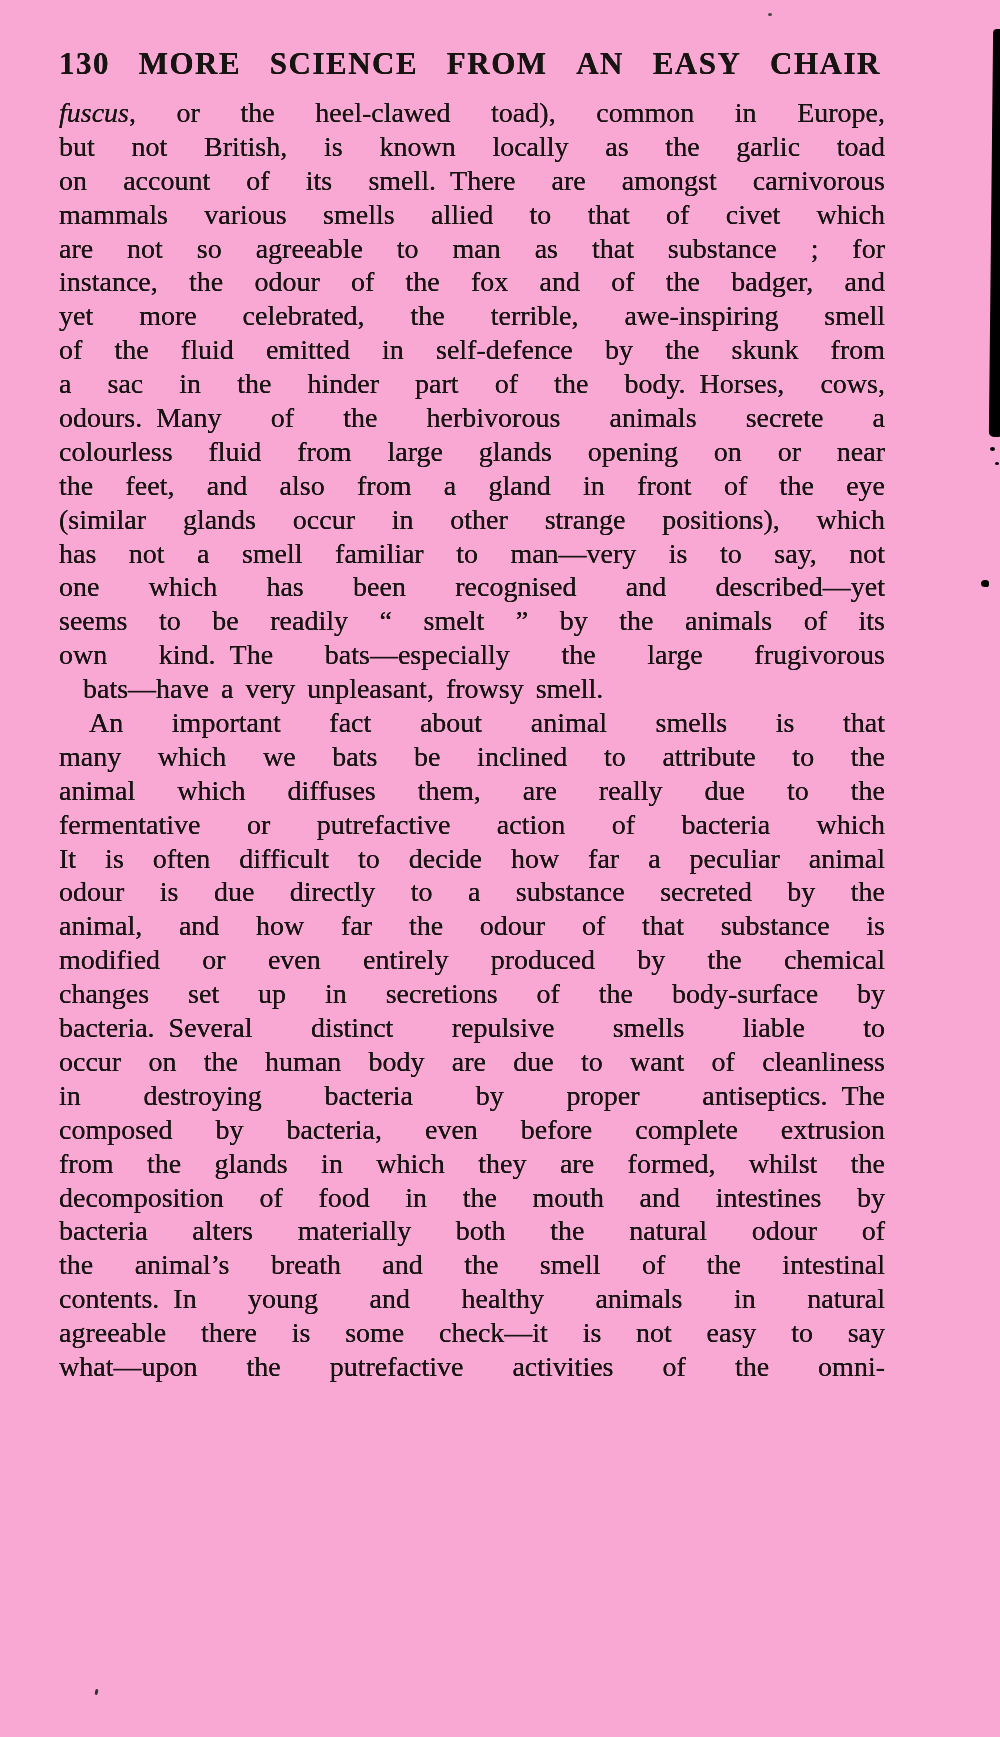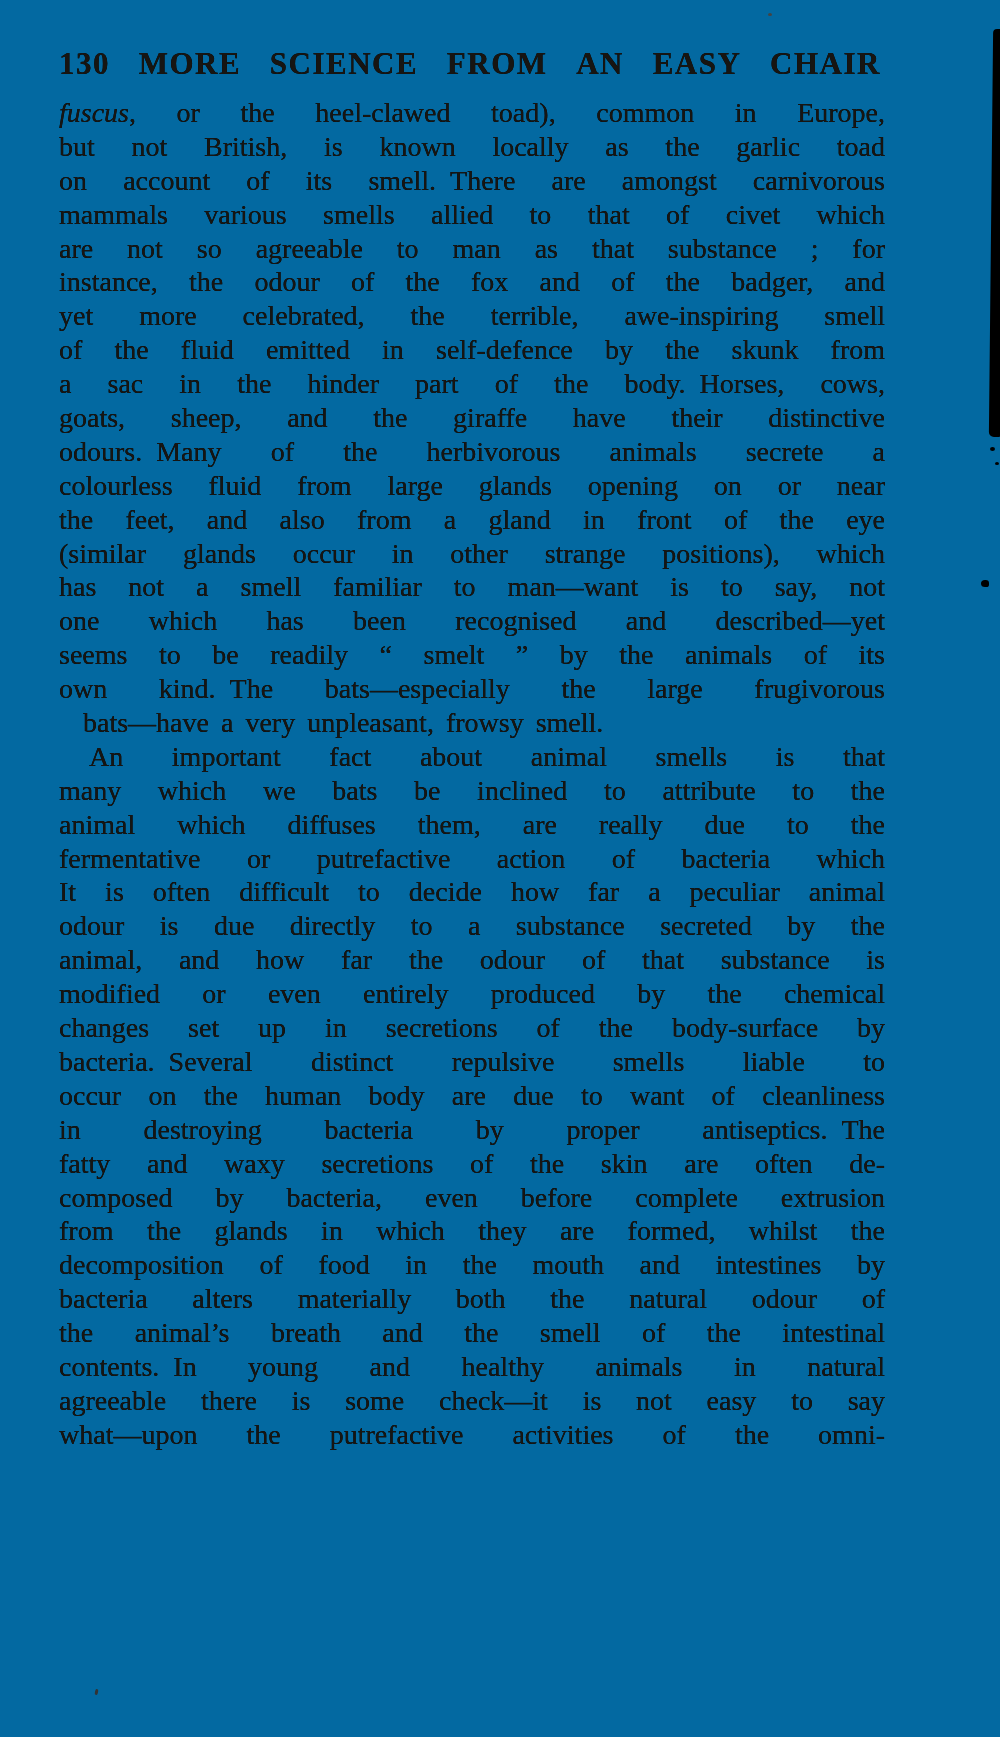--- a/index.html
+++ b/index.html
@@ -6,21 +6,21 @@
   body {
     width: 1000px; height: 1737px;
     background: #ffffff;
     font-family: "Liberation Serif", "DejaVu Serif", serif;
     color: #171512;
     position: relative;
     overflow: hidden;
   }
   .page {
     position: absolute; inset: 0;
-    background: #0369a1;
+    background: #f9a8d4;
     overflow: hidden;
   }
   
   .running-head {
     position: absolute;
     left: 59px; top: 46px; width: 822px;
     display: flex; justify-content: space-between; align-items: baseline;
     font-weight: bold;
     font-size: 31px;
     letter-spacing: 1.5px;
@@ -78,43 +78,41 @@
   <div class="body-text" id="body-text">
       <div class="line"><em>fuscus</em>, or the heel-clawed toad), common in Europe,</div>
       <div class="line">but not British, is known locally as the garlic toad</div>
       <div class="line">on account of its smell. There are amongst carnivorous</div>
       <div class="line">mammals various smells allied to that of civet which</div>
       <div class="line">are not so agreeable to man as that substance ; for</div>
       <div class="line">instance, the odour of the fox and of the badger, and</div>
       <div class="line">yet more celebrated, the terrible, awe-inspiring smell</div>
       <div class="line">of the fluid emitted in self-defence by the skunk from</div>
       <div class="line">a sac in the hinder part of the body. Horses, cows,</div>
-      <div class="line">goats, sheep, and the giraffe have their distinctive</div>
       <div class="line">odours. Many of the herbivorous animals secrete a</div>
       <div class="line">colourless fluid from large glands opening on or near</div>
       <div class="line">the feet, and also from a gland in front of the eye</div>
       <div class="line">(similar glands occur in other strange positions), which</div>
-      <div class="line">has not a smell familiar to man—want is to say, not</div>
+      <div class="line">has not a smell familiar to man—very is to say, not</div>
       <div class="line">one which has been recognised and described—yet</div>
       <div class="line">seems to be readily “ smelt ” by the animals of its</div>
       <div class="line">own kind. The bats—especially the large frugivorous</div>
       <div class="line para-end">bats—have a very unpleasant, frowsy smell.</div>
       <div class="line indent">An important fact about animal smells is that</div>
       <div class="line">many which we bats be inclined to attribute to the</div>
       <div class="line">animal which diffuses them, are really due to the</div>
       <div class="line">fermentative or putrefactive action of bacteria which</div>
       <div class="line">It is often difficult to decide how far a peculiar animal</div>
       <div class="line">odour is due directly to a substance secreted by the</div>
       <div class="line">animal, and how far the odour of that substance is</div>
       <div class="line">modified or even entirely produced by the chemical</div>
       <div class="line">changes set up in secretions of the body-surface by</div>
       <div class="line">bacteria. Several distinct repulsive smells liable to</div>
       <div class="line">occur on the human body are due to want of cleanliness</div>
       <div class="line">in destroying bacteria by proper antiseptics. The</div>
-      <div class="line">fatty and waxy secretions of the skin are often de-</div>
       <div class="line">composed by bacteria, even before complete extrusion</div>
       <div class="line">from the glands in which they are formed, whilst the</div>
       <div class="line">decomposition of food in the mouth and intestines by</div>
       <div class="line">bacteria alters materially both the natural odour of</div>
       <div class="line">the animal’s breath and the smell of the intestinal</div>
       <div class="line">contents. In young and healthy animals in natural</div>
       <div class="line">agreeable there is some check—it is not easy to say</div>
       <div class="line">what—upon the putrefactive activities of the omni-</div>
     </div>
 

